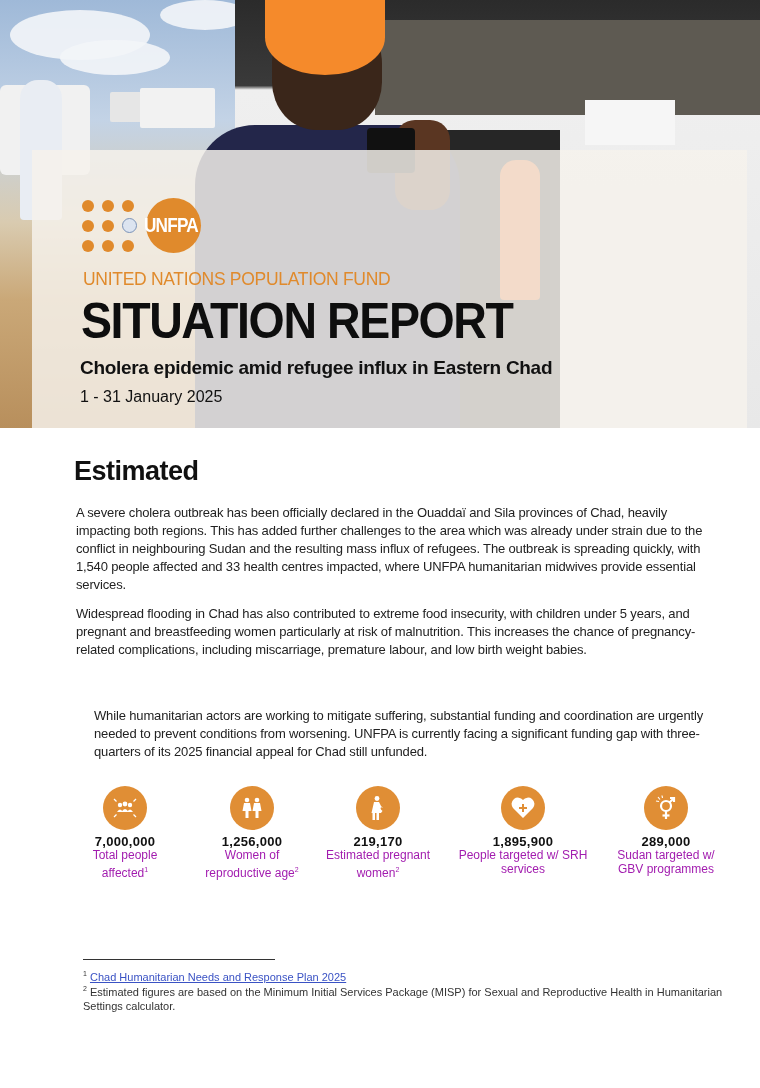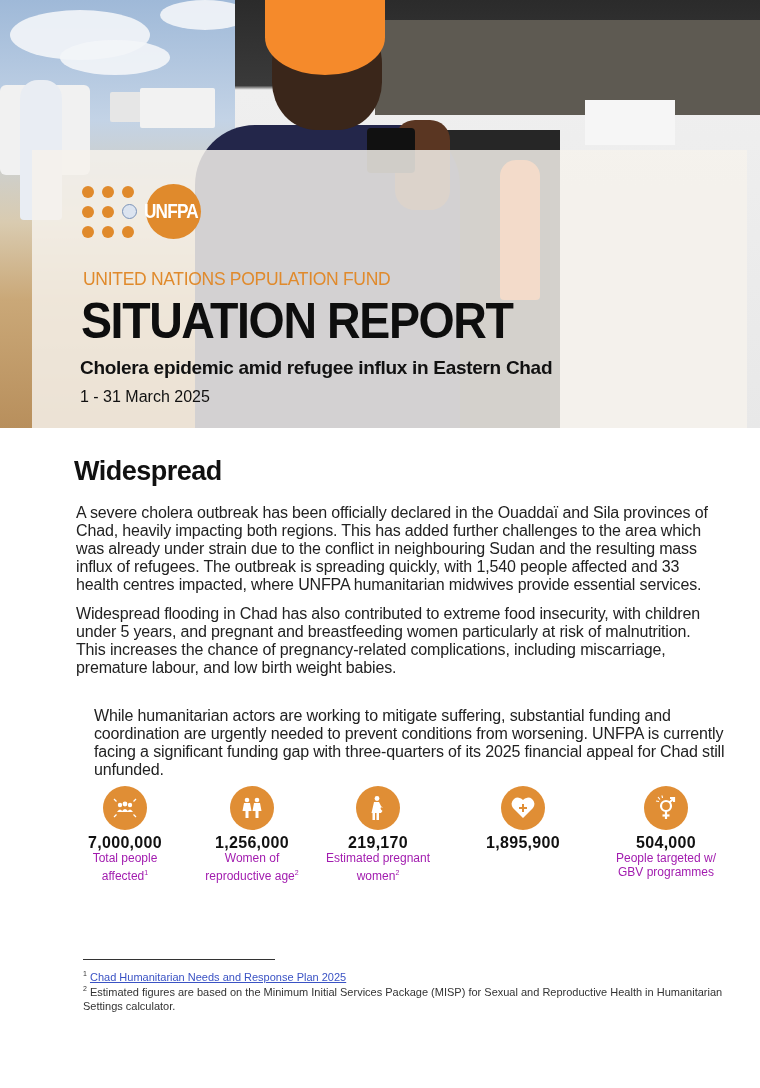--- a/index.html
+++ b/index.html
@@ -22,48 +22,48 @@
   .man-hand { position:absolute; left:395px; top:120px; width:55px; height:90px; background:#5a3622; border-radius:20px; }
   .phone { position:absolute; left:367px; top:128px; width:48px; height:45px; background:#111; border-radius:4px; }
   .left-person { position:absolute; left:20px; top:80px; width:42px; height:140px; background:#e9edf3; border-radius:18px 18px 4px 4px; }
   .car { position:absolute; left:0; top:85px; width:90px; height:90px; background:#f1f1f1; border-radius:6px; }
   .sign { position:absolute; left:585px; top:100px; width:90px; height:45px; background:#f6f6f6; }
 
   
   .overlay { position:absolute; left:32px; top:150px; width:715px; height:278px;
              background:rgba(246,242,236,0.84); }
 
-  .logo { position:absolute; left:82px; top:184px; width:120px; height:56px; }
+  .logo { position:absolute; left:82px; top:198px; width:120px; height:56px; }
   .logo .dot { position:absolute; width:12px; height:12px; background:#e08a2c; border-radius:50%; }
   .logo .circle { position:absolute; left:64px; top:0; width:55px; height:55px; border-radius:50%; background:#e08a2c; }
   .logo .wordmark { position:absolute; left:62px; top:15px; font-size:21px; font-weight:bold; color:#ffffff;
                     letter-spacing:-1px; transform:scaleX(.82); transform-origin:left; }
   .logo .un-emblem { position:absolute; left:40px; top:20px; width:15px; height:15px; border-radius:50%;
                      border:1.5px solid #7b93b8; background:#dce4f0; box-sizing:border-box; }
 
   .org-name { position:absolute; left:83px; top:269px; font-size:17.5px; color:#e08a2c; letter-spacing:-.3px; }
   .report-title { position:absolute; left:81px; top:292px; font-size:50px; font-weight:bold; color:#0e0e0e;
                   letter-spacing:-1.5px; transform:scaleX(.93); transform-origin:left; }
   .subtitle { position:absolute; left:80px; top:357px; font-size:19px; font-weight:bold; color:#111;
               letter-spacing:-.3px; }
   .date-range { position:absolute; left:80px; top:388px; font-size:16px; color:#111; }
 
   
   .highlights-title { position:absolute; left:74px; top:456px; font-size:27px; font-weight:bold; color:#111; letter-spacing:-.5px; }
-  .para { position:absolute; left:76px; width:640px; font-size:16px; line-height:18px; color:#222; letter-spacing:-.15px; }
+  .para { position:absolute; left:76px; width:640px; font-size:13px; line-height:18px; color:#222; letter-spacing:-.15px; }
   .p1 { top:504px; }
   .p2 { top:605px; }
   .p3 { top:689px; }
 
   
   .stats { position:absolute; left:70px; top:786px; width:660px; height:110px; }
   .stat { position:absolute; top:0; width:140px; text-align:center; }
   .stat .icon-circle { width:44px; height:44px; margin:0 auto; border-radius:50%; background:#e08e35;
                        display:flex; align-items:center; justify-content:center; }
-  .stat .value { margin-top:4px; font-size:16px; font-weight:bold; color:#111; letter-spacing:.3px; }
+  .stat .value { margin-top:4px; font-size:13px; font-weight:bold; color:#111; letter-spacing:.3px; }
   .stat .label { font-size:12px; line-height:13.5px; color:#a21caf; }
   .stat .label sup { font-size:7px; }
 
   
   .fn-rule { position:absolute; left:83px; top:959px; width:192px; height:1px; background:#333; }
   .fn { position:absolute; left:83px; font-size:11px; line-height:14px; color:#333; width:640px; }
   .fn1 { top:967px; }
   .fn2 { top:982px; }
   .fn sup { font-size:7px; }
   .fn a { color:#3a52c4; text-decoration:underline; }
@@ -103,23 +103,23 @@
   <div class="dot" style="left:20px;top:42px;"></div>
   <div class="dot" style="left:40px;top:42px;"></div>
   <div class="un-emblem"></div>
   <div class="circle"></div>
   <div class="wordmark">UNFPA</div>
 </div>
 
 <div class="org-name">UNITED NATIONS POPULATION FUND</div>
 <div class="report-title">SITUATION REPORT</div>
 <div class="subtitle">Cholera epidemic amid refugee influx in Eastern Chad</div>
-<div class="date-range">1 - 31 March 2025</div>
-
-<div class="highlights-title">Widespread</div>
+<div class="date-range">1 - 31 January 2025</div>
+
+<div class="highlights-title">Estimated</div>
 <p class="para p1" style="margin:0">A severe cholera outbreak has been officially declared in the Ouaddaï and Sila provinces of Chad, heavily impacting both regions. This has added further challenges to the area which was already under strain due to the conflict in neighbouring Sudan and the resulting mass influx of refugees. The outbreak is spreading quickly, with 1,540 people affected and 33 health centres impacted, where UNFPA humanitarian midwives provide essential services.</p>
 <p class="para p2" style="margin:0">Widespread flooding in Chad has also contributed to extreme food insecurity, with children under 5 years, and  pregnant and breastfeeding women particularly at risk of malnutrition. This increases the chance of pregnancy-related complications, including miscarriage, premature labour, and low birth weight babies.</p>
 <p class="para p3" style="margin:18px">While humanitarian actors are working to mitigate suffering, substantial funding and coordination are urgently needed to prevent conditions from worsening. UNFPA is currently facing a significant funding gap with three-quarters of its 2025 financial appeal for Chad still unfunded.</p>
 
 <div class="stats">
   <div class="stat" style="left:-15px;">
     <div class="icon-circle">
       <svg width="26" height="22" viewBox="0 0 26 22">
         <g fill="#fff">
           <circle cx="8" cy="8" r="2.2"></circle>
@@ -180,42 +180,46 @@
   </div>
 
   <div class="stat" style="left:383px;">
     <div class="icon-circle">
       <svg width="26" height="24" viewBox="0 0 26 24">
         <path d="M13 22 L3 12 a6 6 0 0 1 10-8 a6 6 0 0 1 10 8z" fill="#fff"></path>
         <path d="M13 8 v8 M9 12 h8" stroke="#e08e35" stroke-width="2"></path>
       </svg>
     </div>
     <div class="value">1,895,900</div>
+    <div class="label">
+      <span>People targeted w/ SRH</span><br>
+      <span>services</span>
+    </div>
   </div>
 
   <div class="stat" style="left:526px;">
     <div class="icon-circle">
       <svg width="26" height="28" viewBox="0 0 26 28">
         <g stroke="#fff" stroke-width="2.2" fill="none">
           <circle cx="13" cy="12" r="5"></circle>
           <line x1="13" y1="17" x2="13" y2="25"></line>
             <line x1="9.5" y1="21.5" x2="16.5" y2="21.5"></line>
           <line x1="16.5" y1="8.5" x2="21" y2="4"></line>
             <polyline points="17,4 21,4 21,8"></polyline>
         </g>
         <g stroke="#fff" stroke-width="1.2">
           <line x1="5" y1="3" x2="7" y2="5.5"></line>
             <line x1="3" y1="7" x2="6" y2="7.5"></line>
             <line x1="9" y1="1.5" x2="9.5" y2="4"></line>
         </g>
       </svg>
     </div>
-    <div class="value">504,000</div>
-    <div class="label">
-      <span>People targeted w/</span><br>
+    <div class="value">289,000</div>
+    <div class="label">
+      <span>Sudan targeted w/</span><br>
       <span>GBV programmes</span>
     </div>
   </div>
 </div>
 
 <div class="fn-rule"></div>
 <div class="fn fn1">
   <sup>1</sup>
   <a>Chad Humanitarian Needs and Response Plan 2025</a>
 </div>

